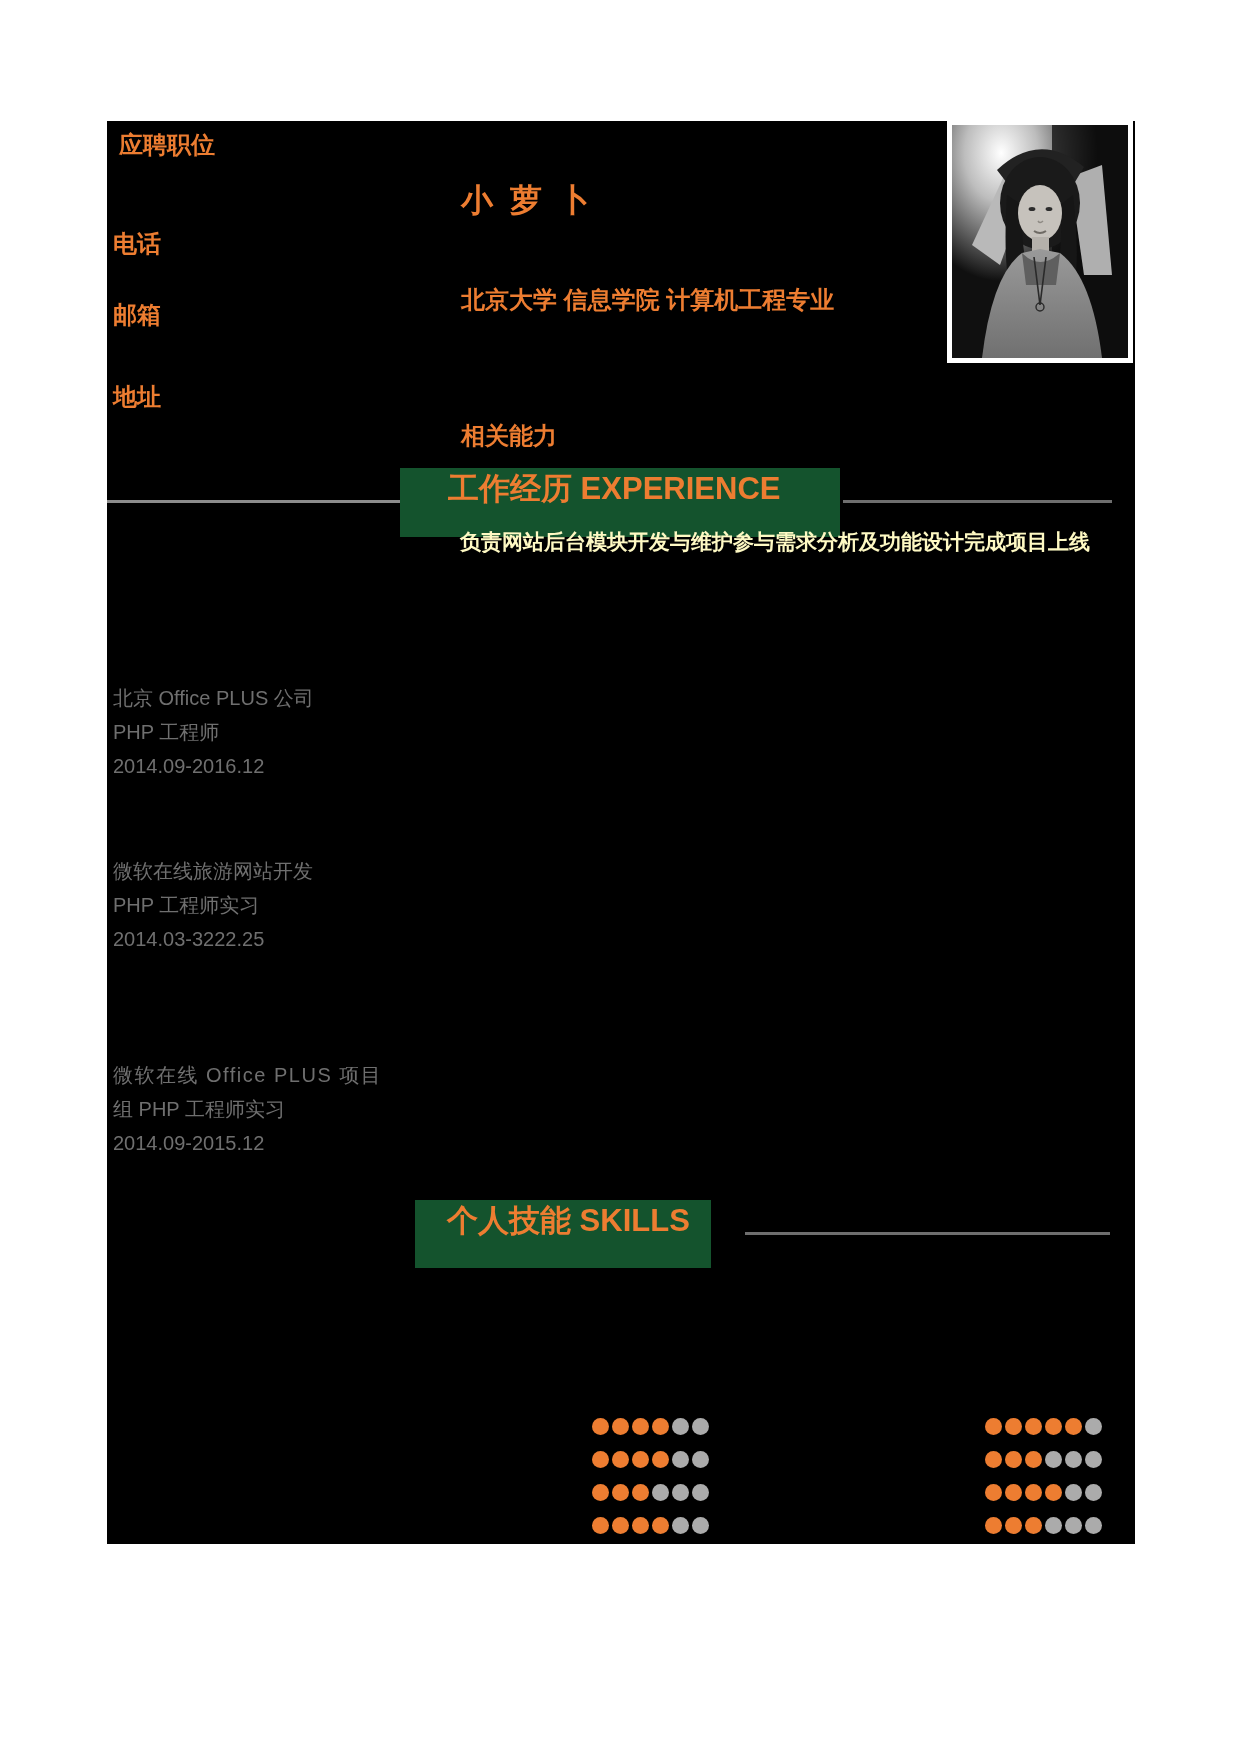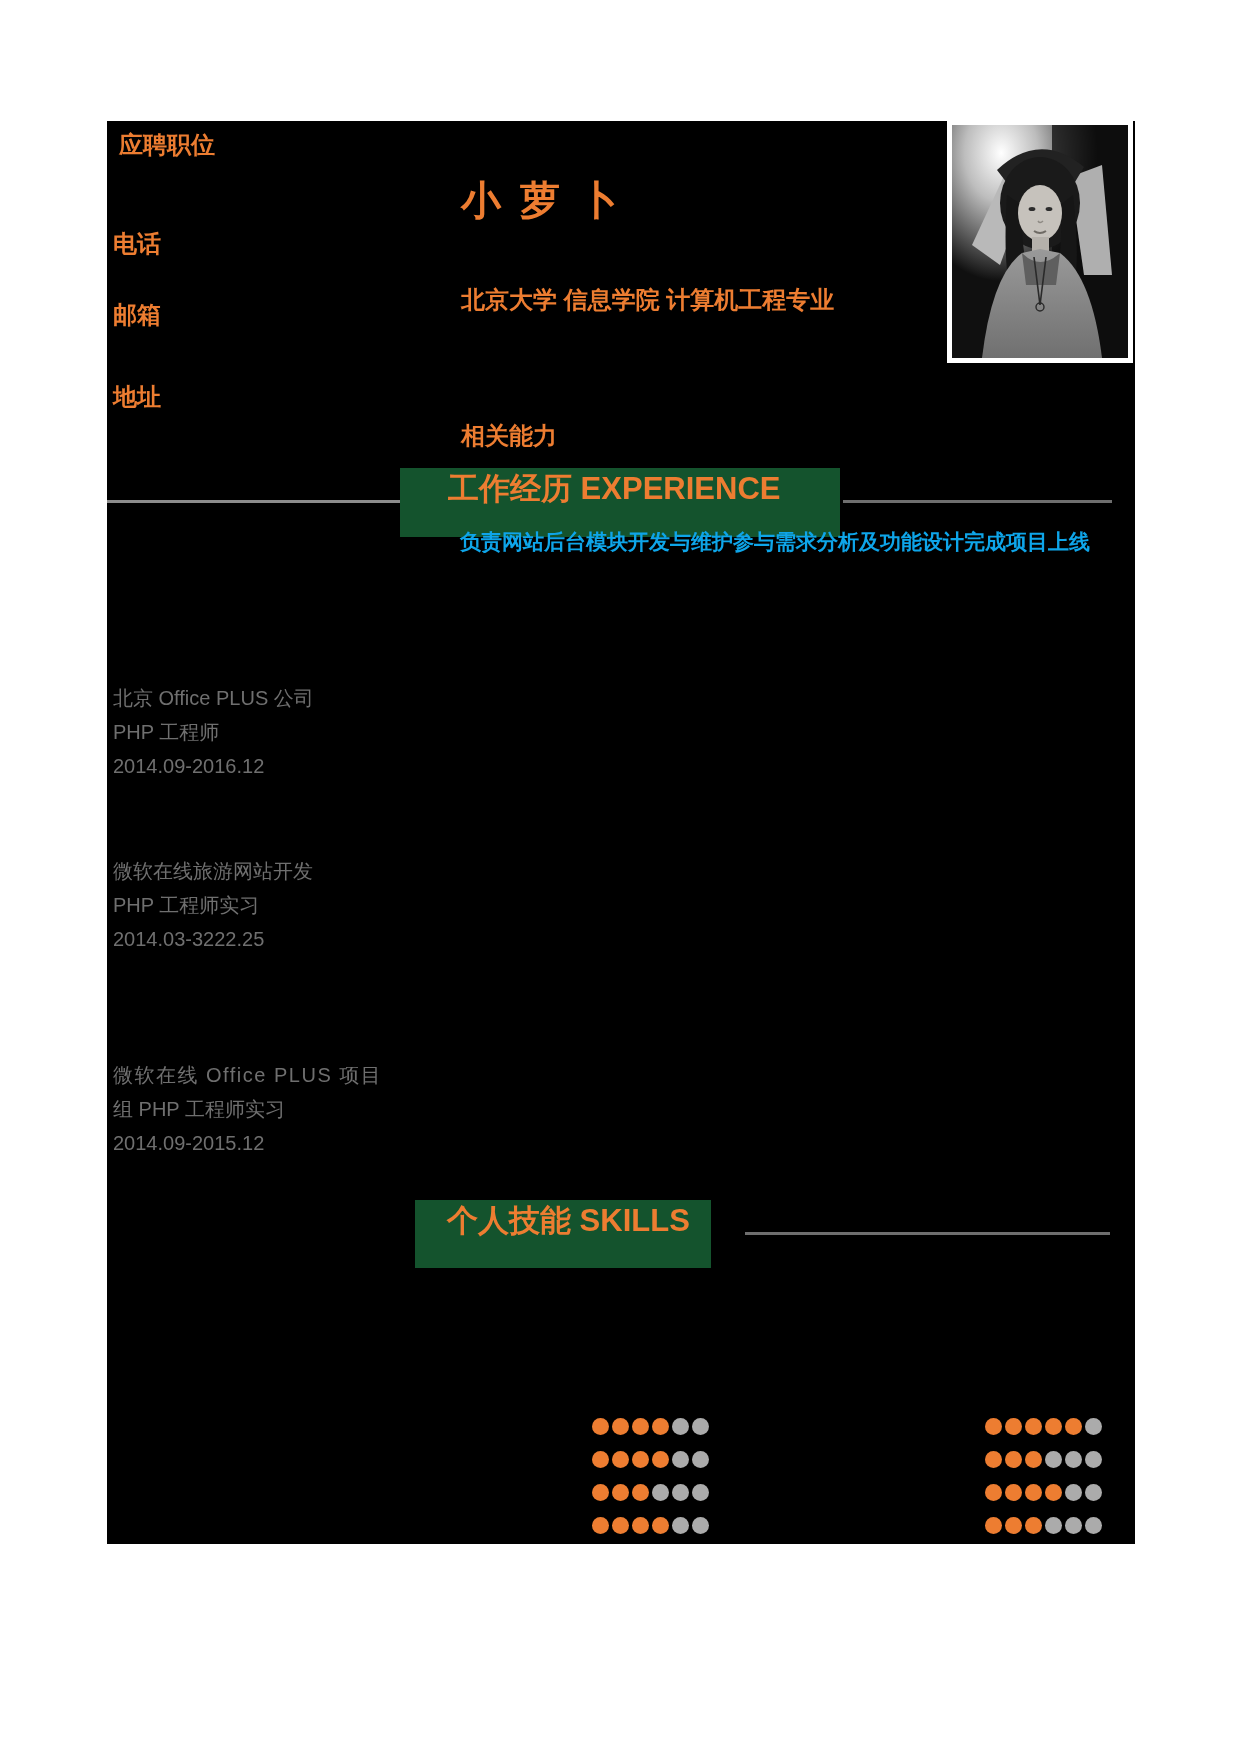--- a/index.html
+++ b/index.html
@@ -20,41 +20,41 @@
   .abs { position:absolute; }
 
   
   .contact-label {
     color:#ED7D31; font-weight:bold; font-size:24px; line-height:28px;
     white-space:nowrap;
   }
 
   
   .name {
-    color:#ED7D31; font-weight:bold; font-size:40px; line-height:44px;
+    color:#ED7D31; font-weight:bold; font-size:32px; line-height:44px;
     letter-spacing:4px; white-space:nowrap;
   }
   .edu, .related {
     color:#ED7D31; font-weight:bold; font-size:24px; line-height:28px;
     white-space:nowrap;
   }
 
   
   .section-box {
     background:#14532d;
     display:flex; align-items:flex-start;
   }
   .section-box .section-title {
     color:#ED7D31; font-weight:bold; font-size:31px; white-space:nowrap;
   }
   .hline { background:#8c8c8c; height:3px; }
 
   
   .clipped-tops {
-    color:#0ea5e9; font-weight:bold; font-size:21px; line-height:21px;
+    color:#fef9c3; font-weight:bold; font-size:21px; line-height:21px;
     white-space:nowrap; z-index:3;
   }
 
   
   .entry { color:#6F6F6F; font-size:20px; line-height:34px; white-space:nowrap; }
 
   
   .photo-frame {
     background:#ffffff; padding:5px;
     width:186px; height:243px;

